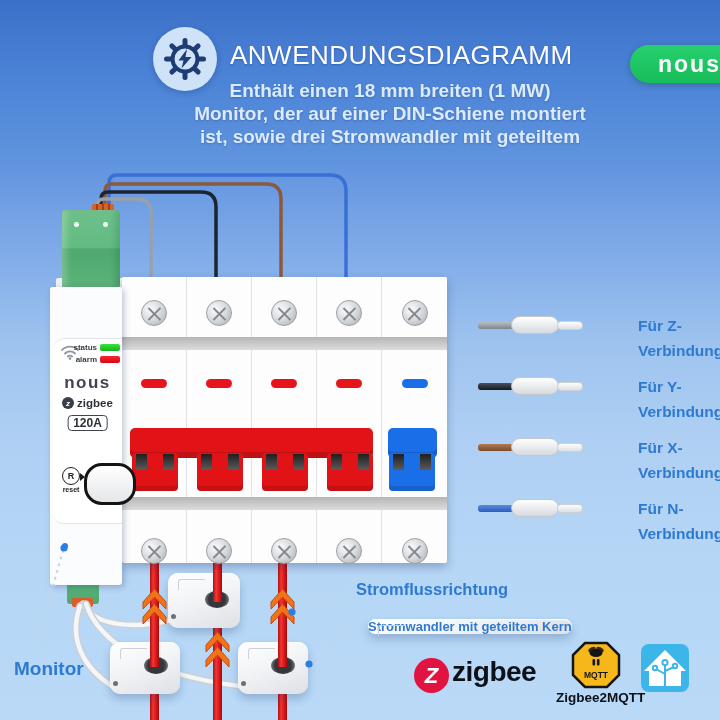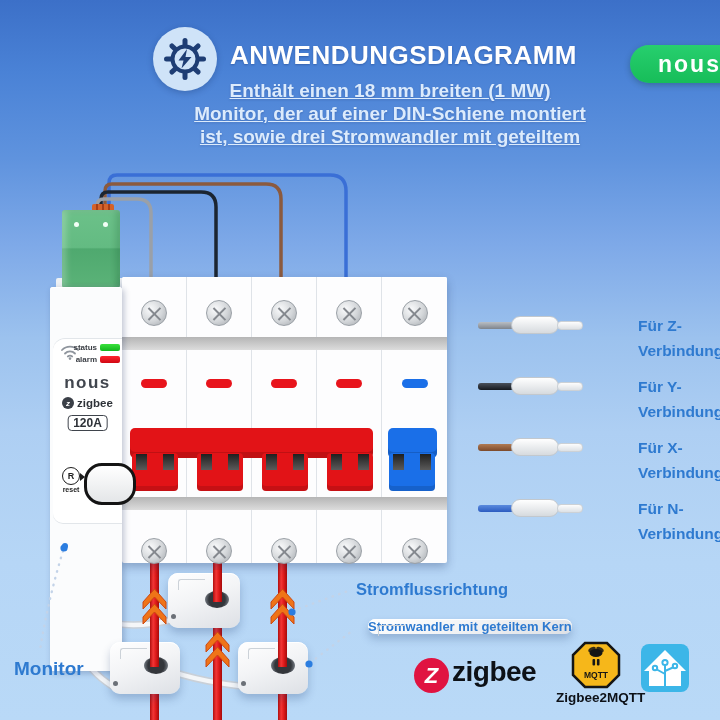--- a/index.html
+++ b/index.html
@@ -7,42 +7,42 @@
     position:relative;width:720px;height:720px;overflow:hidden;
     font-family:"Liberation Sans","DejaVu Sans",sans-serif;
     background:linear-gradient(180deg,#3c70c8 0%,#4a82d6 10%,#5f93de 22%,#7ea9e8 34%,#9cc2ee 47%,#aecff3 60%,#b6d6f6 78%,#b9d9f7 100%);
   }
   .abs{position:absolute;}
 
   
   .hdr-icon{left:153px;top:27px;width:64px;height:64px;border-radius:50%;
     background:#cfe3f8;display:flex;align-items:center;justify-content:center;
     box-shadow:0 2px 6px rgba(10,30,80,.25);}
-  .hdr-title{left:230px;top:40px;font-size:26px;font-weight:700;color:#fff;letter-spacing:.5px;
+  .hdr-title{left:230px;top:40px;font-size:26px;font-weight:400;color:#fff;letter-spacing:.5px;
     text-shadow:0 1px 2px rgba(10,30,90,.3);}
   .hdr-sub{left:110px;top:79px;width:560px;text-align:center;font-size:19px;font-weight:700;
-    color:#dcebfc;line-height:23px;text-shadow:0 1px 2px rgba(10,30,90,.25);text-decoration:underline;}
+    color:#dcebfc;line-height:23px;text-shadow:0 1px 2px rgba(10,30,90,.25);}
   .nous-pill{left:630px;top:45px;width:110px;height:38px;border-radius:19px 0 0 19px;
     background:linear-gradient(180deg,#27cf6e,#17bd59);box-shadow:0 2px 6px rgba(10,50,30,.3);
     color:#fff;font-size:23px;font-weight:700;letter-spacing:2px;
     display:flex;align-items:center;padding-left:28px;box-sizing:border-box;}
 
   
   .term-base{left:56px;top:278px;width:70px;height:12px;background:#eef1f4;border-radius:2px;z-index:5;}
   .term-top{left:62px;top:210px;width:58px;height:78px;border-radius:3px;z-index:5;
     background:linear-gradient(180deg,#6cc189 0%,#63bb82 48%,#4fa96f 50%,#5bb378 100%);
     box-shadow:inset -4px 0 6px rgba(0,60,20,.18), inset 4px 0 6px rgba(255,255,255,.25);}
   .term-dot{position:absolute;top:12px;width:5px;height:5px;border-radius:50%;background:#f2fff6;}
   .term-ferrules{left:92px;top:204px;width:22px;height:9px;border-radius:2px;z-index:4;
     background:repeating-linear-gradient(90deg,#d4622a 0 4px,#a83e16 4px 6px);}
   .term-bot{left:67px;top:560px;width:32px;height:44px;border-radius:3px;z-index:2;
     background:linear-gradient(180deg,#62bd85,#4fa96f);}
   .term-bot-tip{left:72px;top:598px;width:21px;height:9px;border-radius:2px;z-index:2;background:#e05a28;}
 
-  .device{left:50px;top:287px;width:72px;height:384px;background:#fbfcfd;border-radius:3px;z-index:6;
+  .device{left:50px;top:287px;width:72px;height:298px;background:#fbfcfd;border-radius:3px;z-index:6;
     box-shadow:2px 2px 6px rgba(20,40,90,.28), inset 0 1px 0 #fff;}
   .device-face{position:absolute;left:3px;top:52px;right:0;height:184px;background:#ffffff;
     border-radius:12px 0 0 10px;box-shadow:0 -1px 0 #e2e6ea,0 1px 0 #e2e6ea, inset 2px 0 3px rgba(255,255,255,.8);}
   .led-row{position:absolute;right:2px;display:flex;align-items:center;gap:3px;}
   .led-label{font-size:8px;color:#3a3e44;font-weight:700;}
   .led{width:20px;height:7px;border-radius:2px;}
   .led.green{background:linear-gradient(180deg,#3ae23c,#12b51e);}
   .led.red{background:linear-gradient(180deg,#ff2430,#d00812);}
   .dev-brand{position:absolute;left:0;right:0;top:34px;text-align:center;
     font-size:17px;font-weight:700;color:#41464e;letter-spacing:1.5px;}

